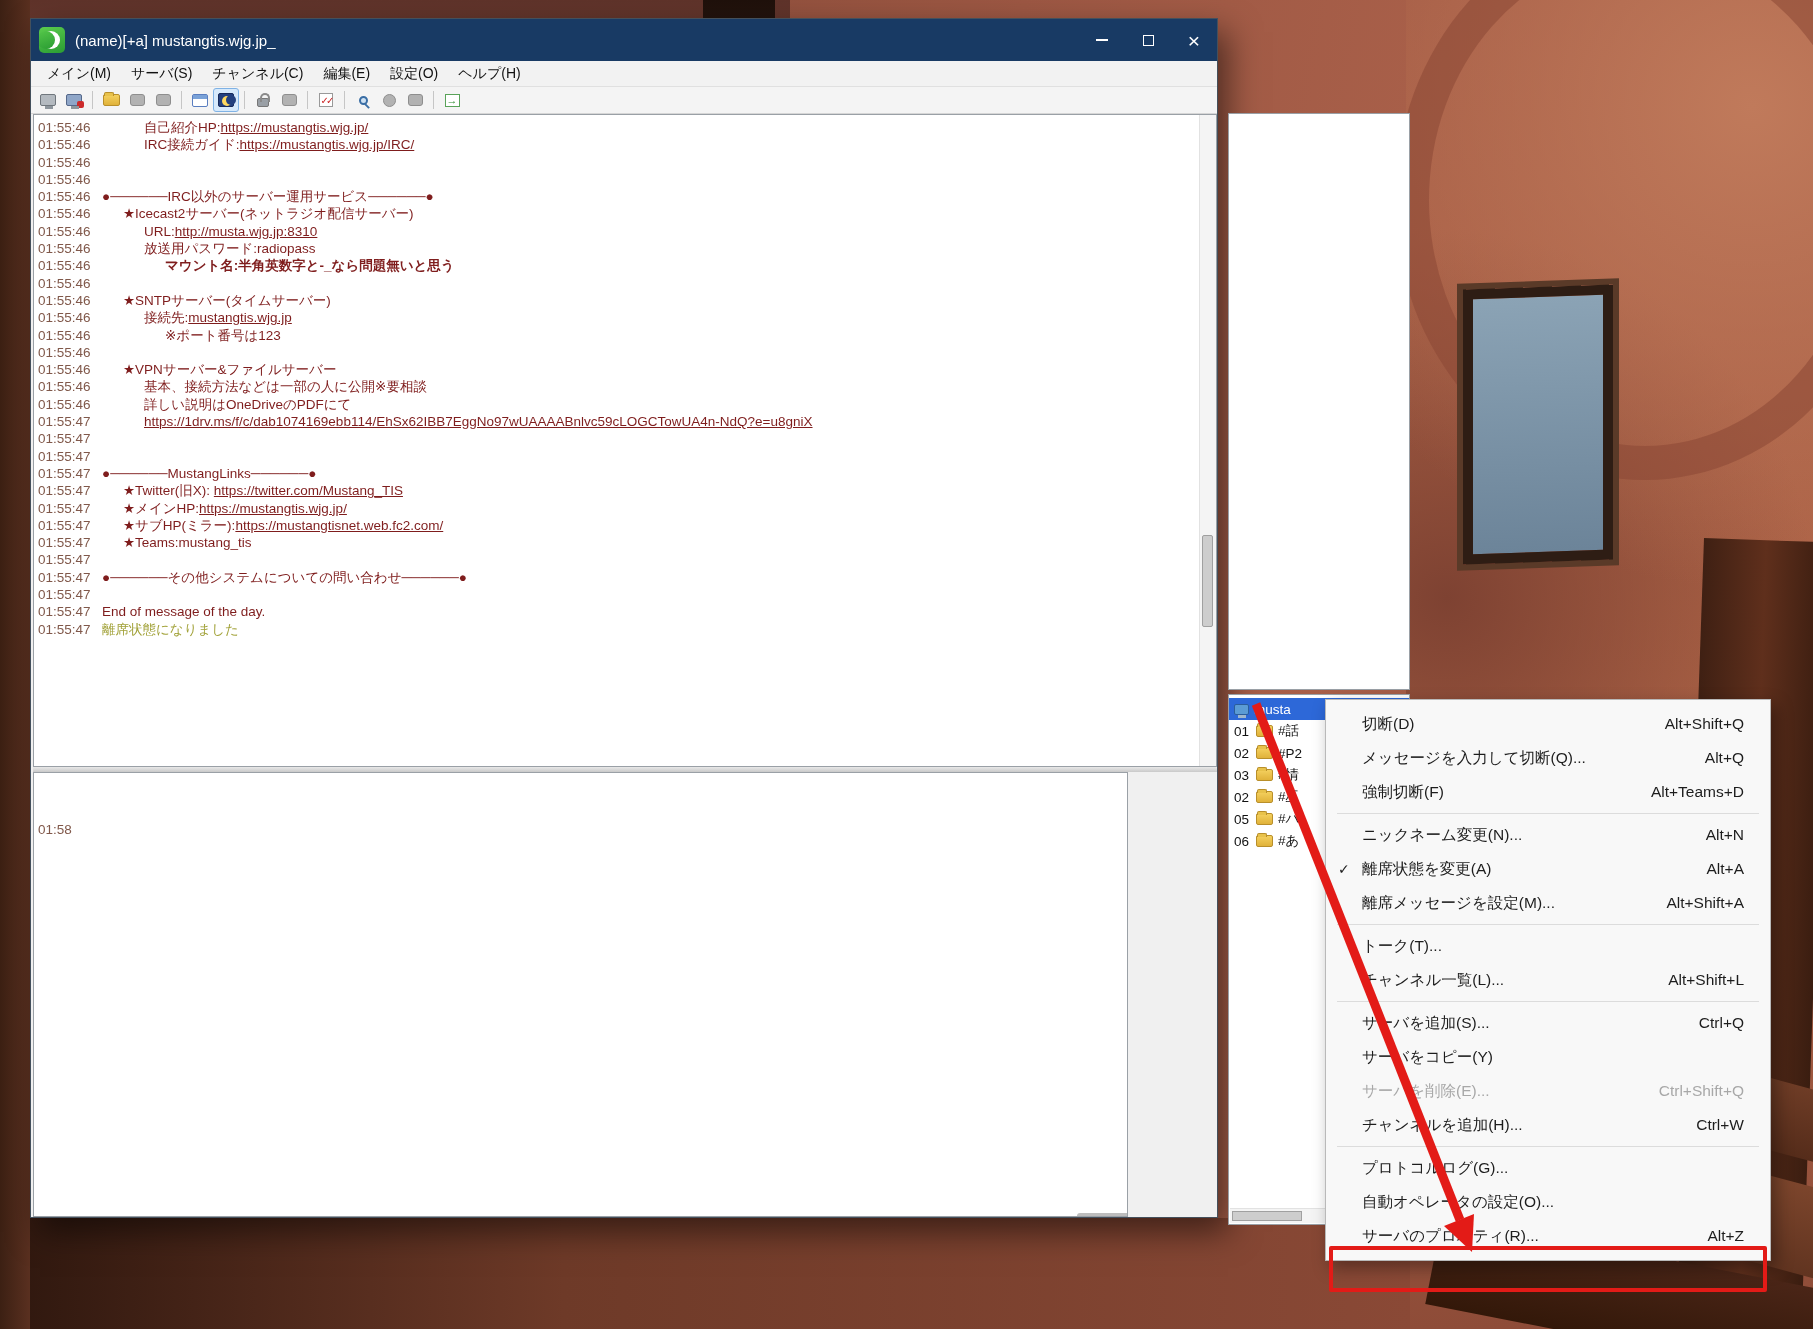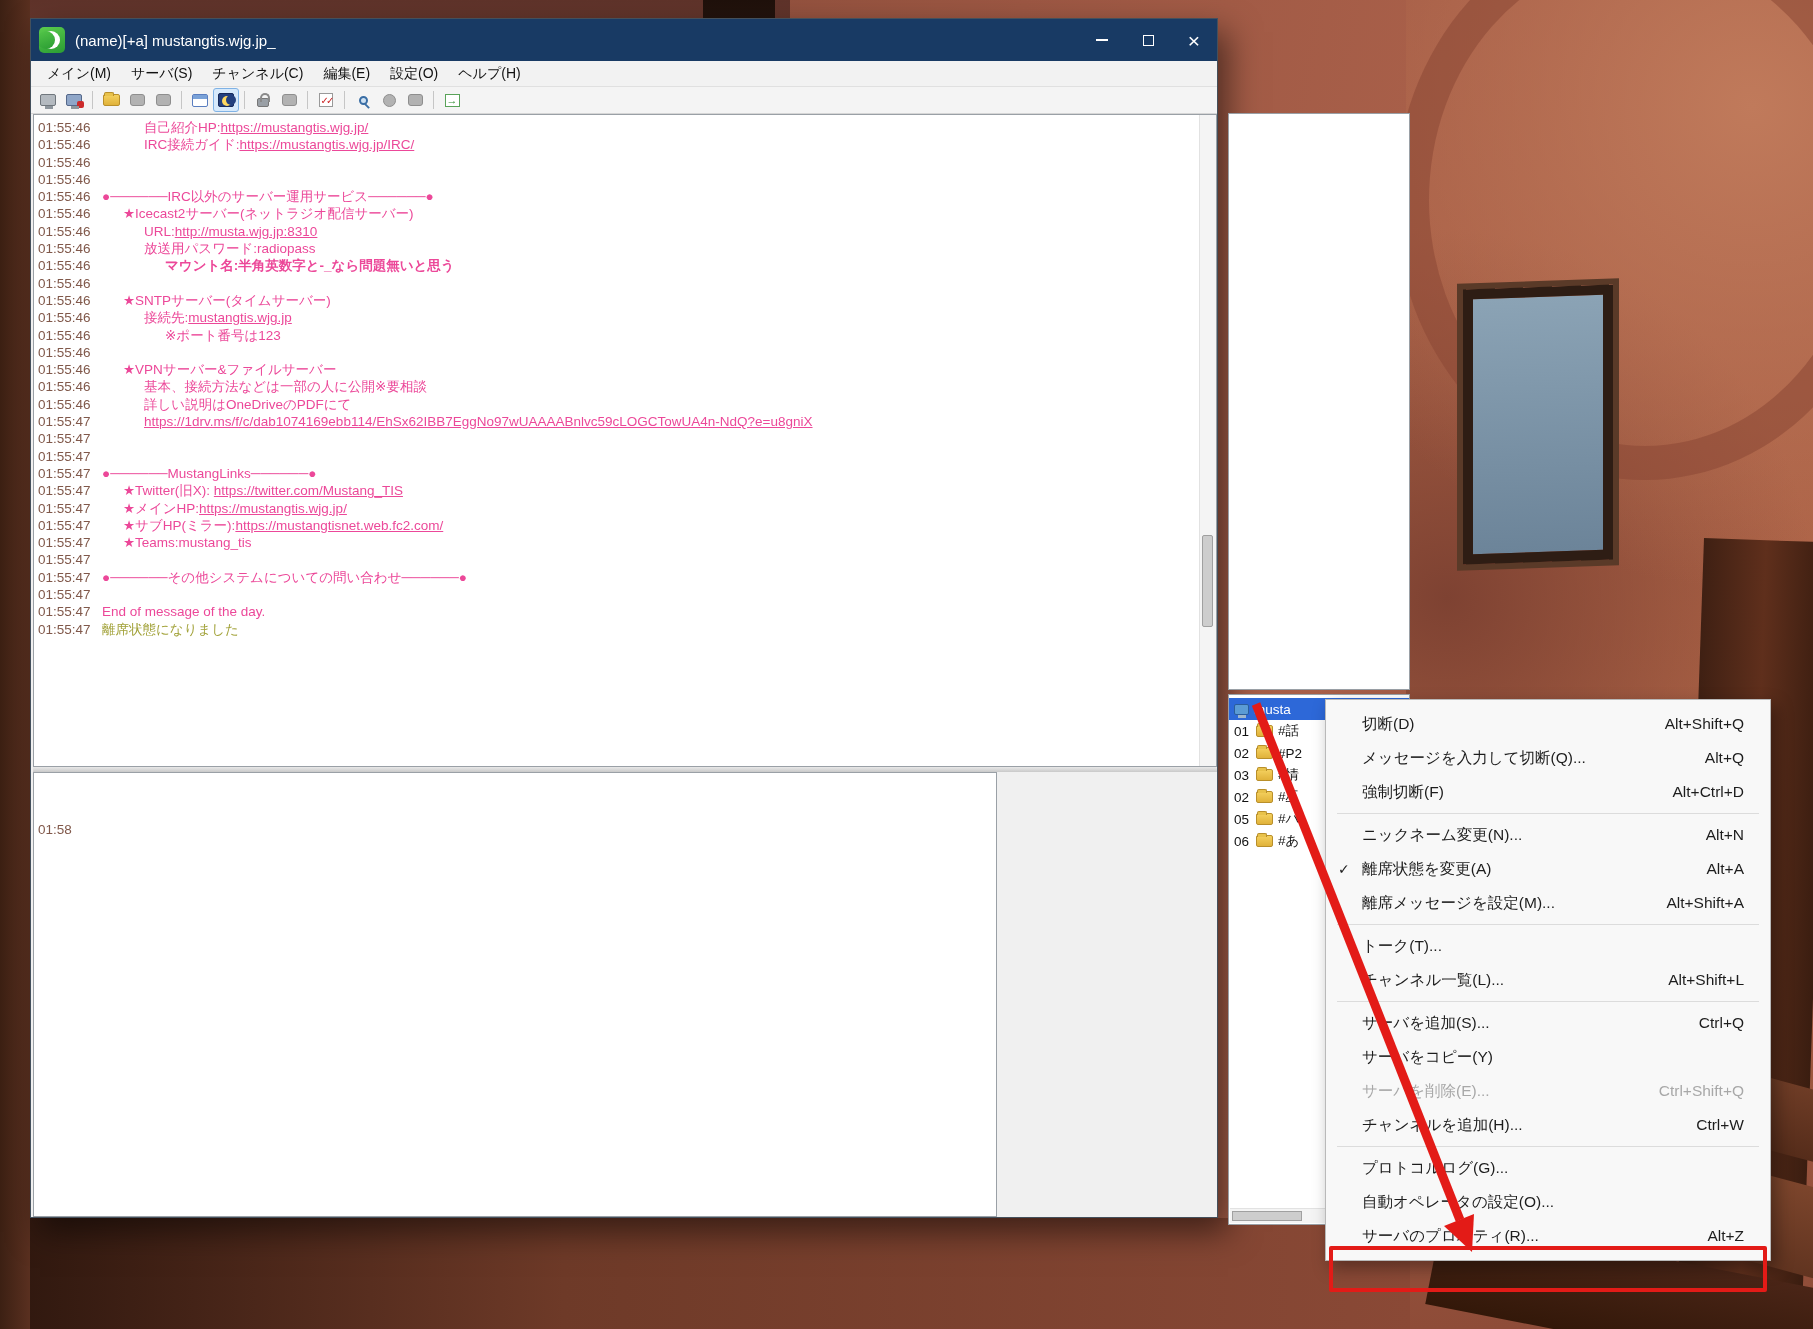--- a/index.html
+++ b/index.html
@@ -65,29 +65,29 @@
   .ic-check{width:14px;height:14px;background:#fff;border:1px solid #999;color:#c22;font-size:10px;line-height:13px;text-align:center;letter-spacing:-3px;font-weight:bold;}
   .ic-search{width:9px;height:9px;border:2px solid #3a6ea5;border-radius:50%;background:#cfe2f3;}
   .ic-search::after{content:'';position:absolute;right:-4px;bottom:-4px;width:6px;height:2px;background:#3a6ea5;transform:rotate(45deg);}
   .ic-green-arrow{width:15px;height:13px;background:#fff;border:1px solid #59a359;color:#2c8a2c;font-weight:bold;font-size:11px;line-height:11px;text-align:center;}
 
   
   .chat-pane{position:absolute;left:2px;top:95px;width:1184px;height:653px;background:#fff;border:1px solid #9aa0a6;overflow:hidden;}
   .chat-body{position:absolute;left:4px;top:4px;right:20px;font-size:13.5px;line-height:17.3px;white-space:nowrap;}
   .chat-line{display:flex;}
   .ts{color:#80584a;width:64px;flex:0 0 auto;}
-  .msg{color:#ec4899;}
+  .msg{color:#7f1d1d;}
   .msg .seg{white-space:pre;}
   .seg.link{text-decoration:underline;}
   .line-olive .msg{color:#a2a239;}
   .line-quit .msg{color:#a14b3c;}
   .v-scroll{position:absolute;right:0;top:0;bottom:0;width:17px;background:#f4f4f4;border-left:1px solid #e2e2e2;}
   .v-thumb{position:absolute;left:2px;top:420px;width:11px;height:92px;background:#cdcdcd;border:1px solid #a0a0a0;border-radius:2px;}
   .splitter{position:absolute;left:2px;top:748px;width:1184px;height:5px;background:linear-gradient(#e8e8e8,#c9c9c9);}
-  .console-pane{position:absolute;left:2px;top:753px;width:964px;height:445px;background:#fff;border:1px solid #9aa0a6;overflow:hidden;}
+  .console-pane{position:absolute;left:2px;top:753px;width:1095px;height:445px;background:#fff;border:1px solid #9aa0a6;overflow:hidden;}
   .console-body{position:absolute;left:4px;top:48px;right:6px;font-size:13.5px;line-height:17.3px;white-space:nowrap;}
   .h-thumb{position:absolute;left:1043px;top:440px;width:62px;height:6px;background:#bdbdbd;border-radius:3px;}
 
   
   .side-top{position:absolute;left:1228px;top:113px;width:182px;height:577px;background:#fff;border:1px solid #9aa0a6;z-index:12;}
   .side-tree{position:absolute;left:1228px;top:694px;width:182px;height:531px;background:#fff;border:1px solid #9aa0a6;z-index:12;overflow:hidden;}
   .tree-rows{padding-top:3px;}
   .tree-row{height:22px;display:flex;align-items:center;font-size:13.5px;color:#111;padding-left:5px;white-space:nowrap;}
   .tree-row.selected{background:#2d68d8;color:#fff;}
   .tr-num{width:22px;flex:0 0 auto;}
@@ -389,21 +389,21 @@
         <span class="mi-short">Alt+Shift+Q</span>
       </div>
       <div class="menu-item">
         <span class="mi-check"></span>
         <span class="mi-label">メッセージを入力して切断(Q)...</span>
         <span class="mi-short">Alt+Q</span>
       </div>
       <div class="menu-item">
         <span class="mi-check"></span>
         <span class="mi-label">強制切断(F)</span>
-        <span class="mi-short">Alt+Ctrl+D</span>
+        <span class="mi-short">Alt+Teams+D</span>
       </div>
       <div class="menu-sep"></div>
       <div class="menu-item">
         <span class="mi-check"></span>
         <span class="mi-label">ニックネーム変更(N)...</span>
         <span class="mi-short">Alt+N</span>
       </div>
       <div class="menu-item">
         <span class="mi-check">✓</span>
         <span class="mi-label">離席状態を変更(A)</span>

